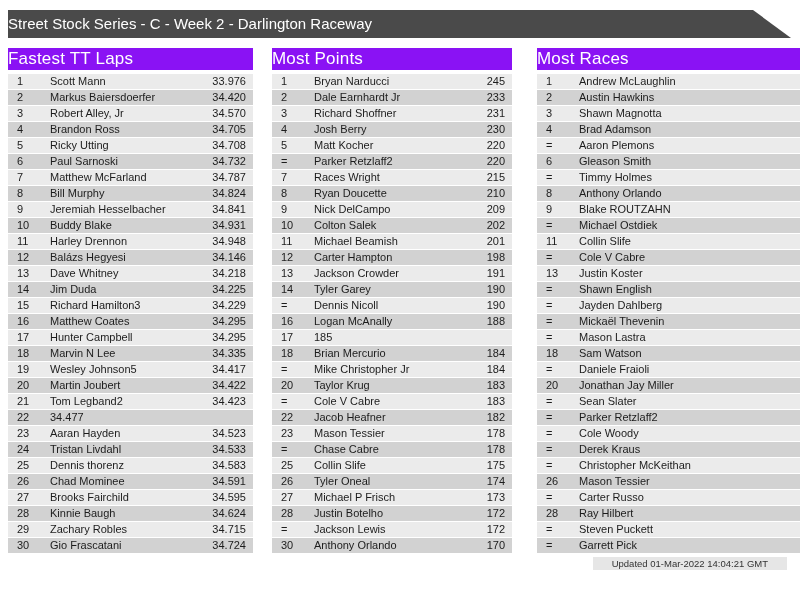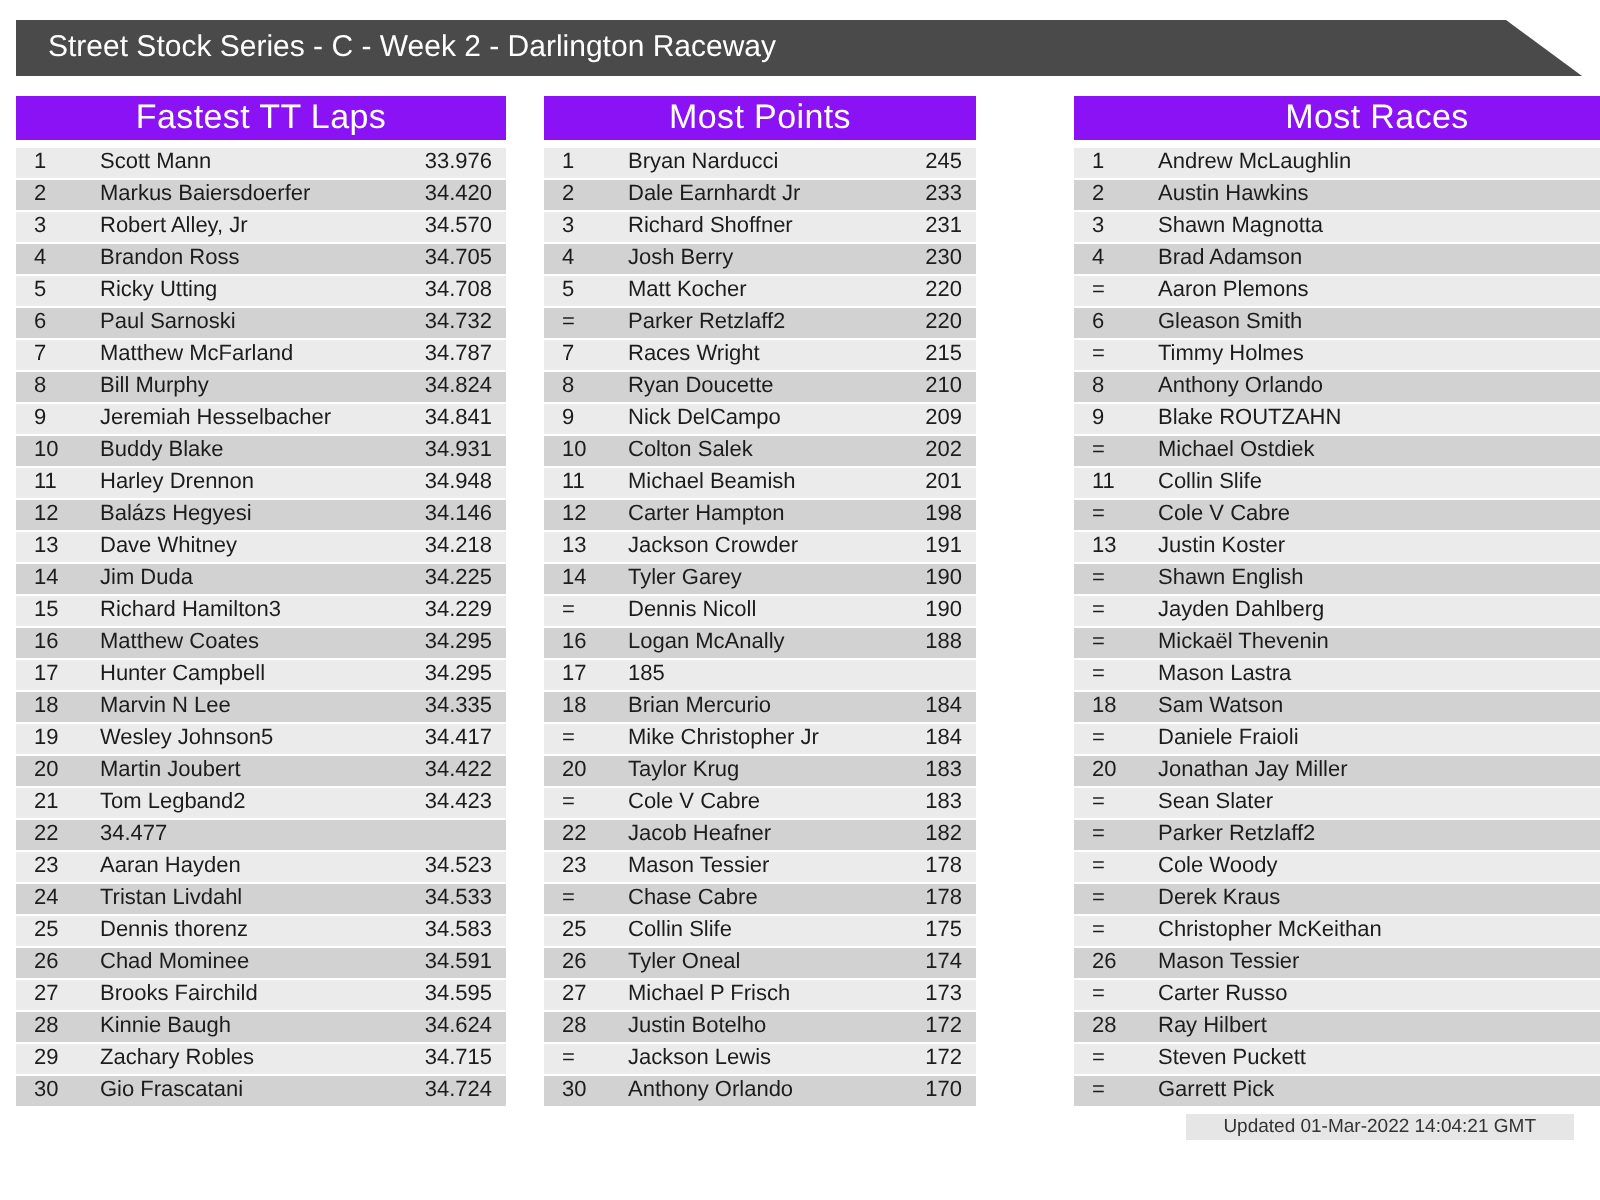--- a/index.html
+++ b/index.html
@@ -17,31 +17,29 @@
     position: relative;
     overflow: hidden;
   }
   .topbar {
     position: absolute; left: 8px; top: 10px;
     width: 783px; height: 28px;
     background: var(--bar);
     clip-path: polygon(0 0, calc(100% - 38px) 0, 100% 100%, 0 100%);
     color: #ffffff;
     font-size: 15px; line-height: 28px;
-    padding-left: 16px;
     white-space: nowrap;
   }
   .board { position: absolute; top: 48px; }
   .board-0 { left: 8px;   width: 245px; }
-  .board-1 { left: 272px; width: 216px; }
+  .board-1 { left: 272px; width: 240px; }
   .board-2 { left: 537px; width: 303px; }
   .board-title {
     background: var(--accent);
     color: #ffffff;
-    text-align: center;
     height: 22px; line-height: 22px;
     font-size: 17px;
     font-weight: 400;
     letter-spacing: 0.2px;
   }
   .rows { margin-top: 4px; }
   .row {
     display: flex; align-items: center;
     height: 15px; margin-bottom: 1px;
     font-size: 11px; color: #1c1c1c;

